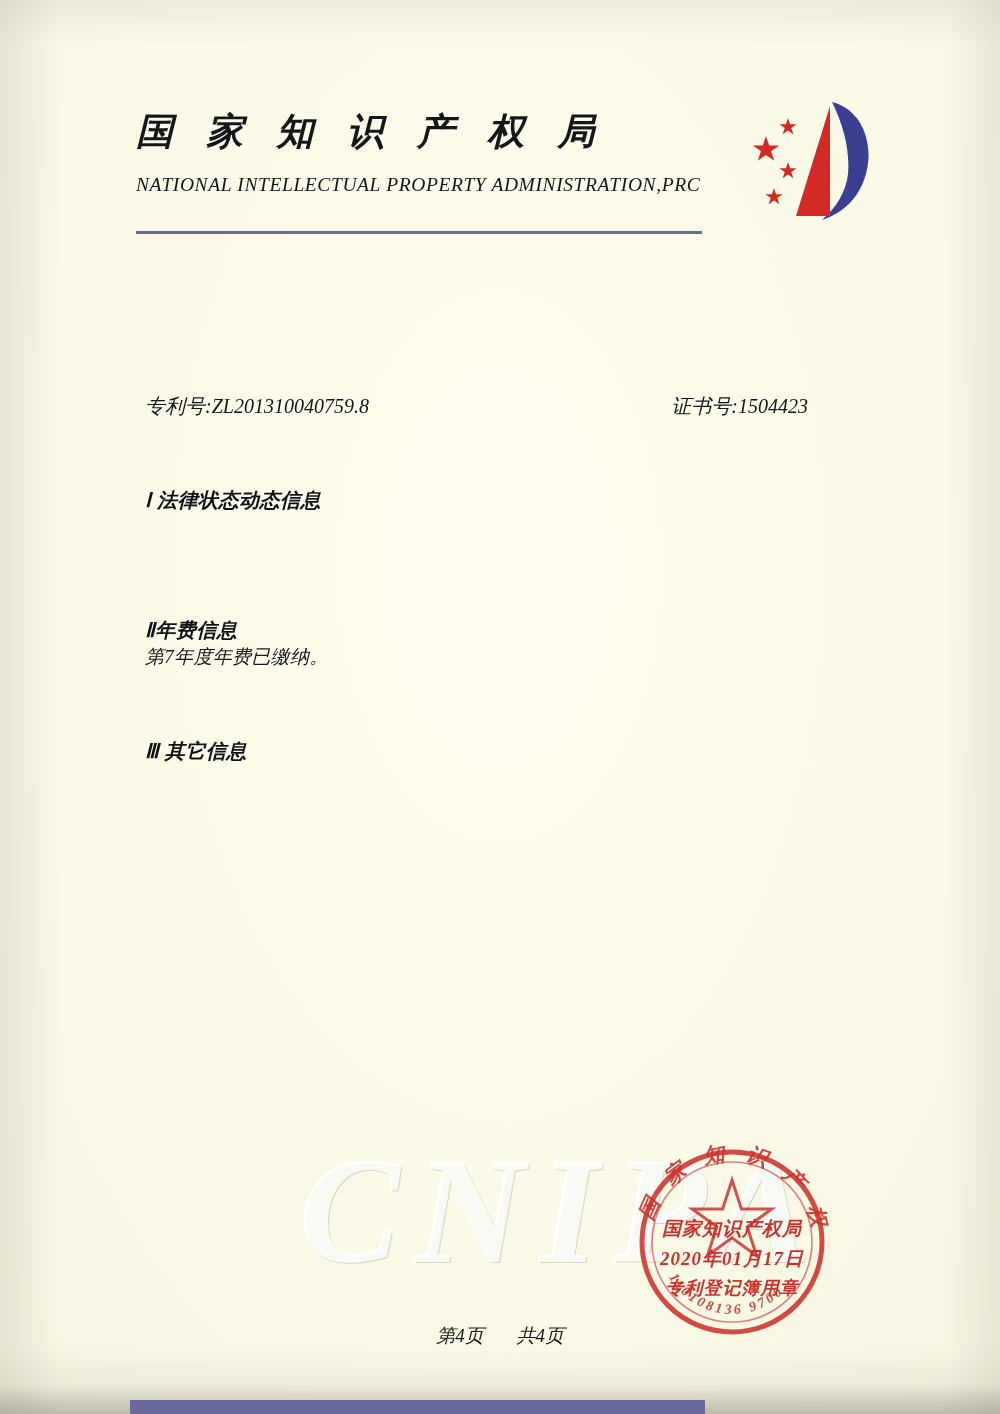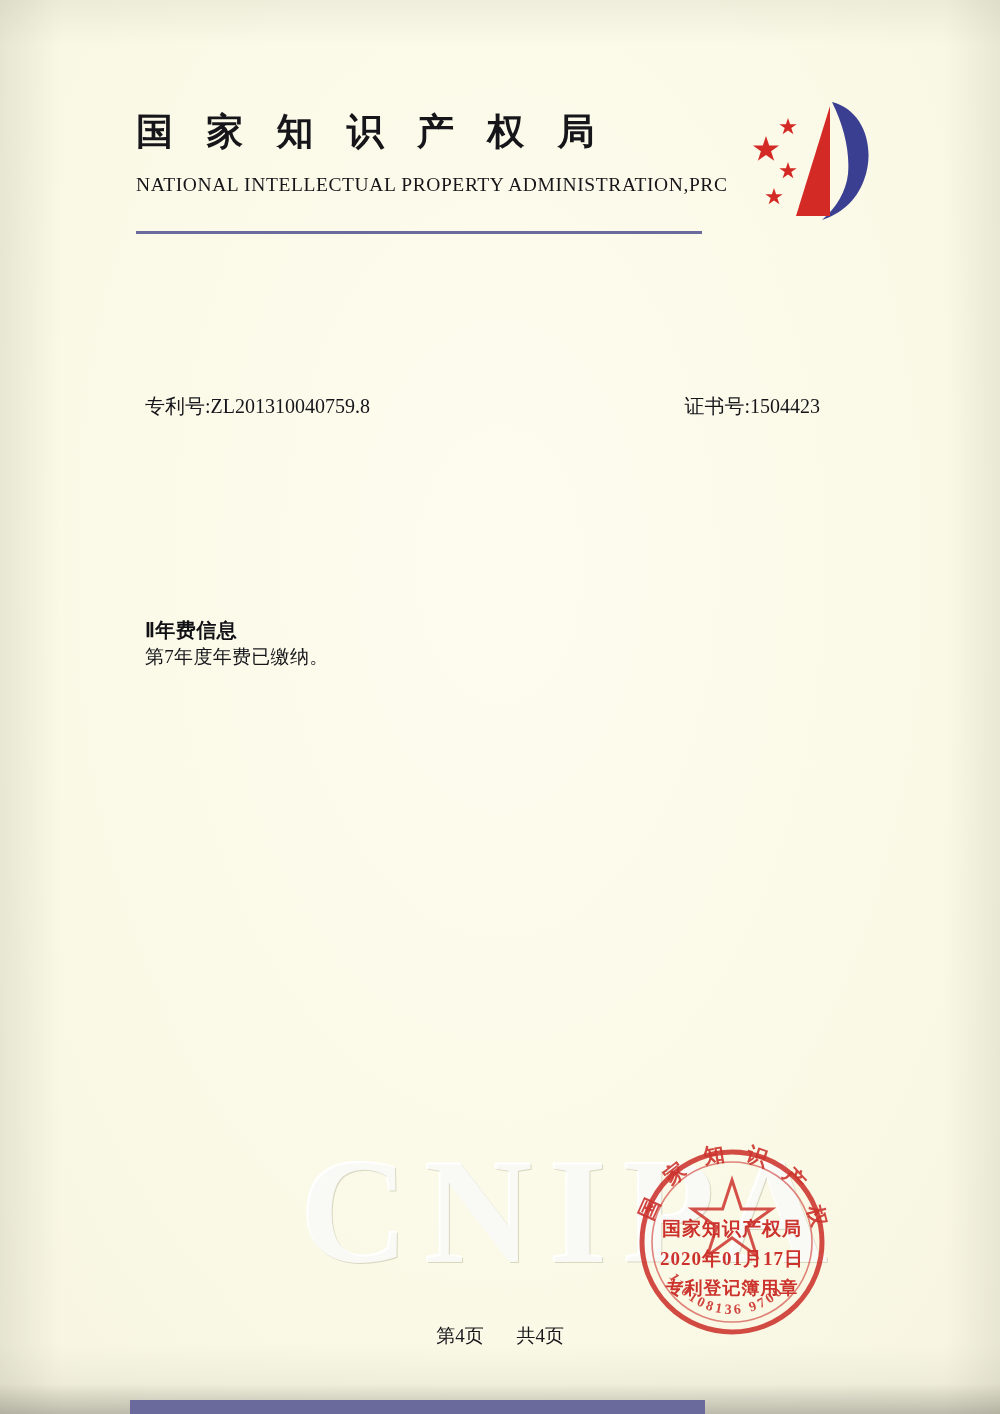--- a/index.html
+++ b/index.html
@@ -34,20 +34,21 @@
       linear-gradient(to bottom, rgba(160,160,140,0.14) 0px, rgba(255,255,255,0) 45px),
       linear-gradient(to top, rgba(160,160,140,0.20) 0px, rgba(255,255,255,0) 70px);
     pointer-events: none;
   }
 
   .content {
     position: absolute;
     left: 0; top: 0;
     width: 1000px;
     height: 1414px;
+    font-style: italic;
   }
 
   
   .header {
     position: absolute;
     left: 136px;
     top: 110px;
     width: 570px;
   }
   .org-cn {
@@ -109,21 +110,21 @@
     color: #15151a;
   }
   .num-left {
     position: absolute;
     left: 0;
     top: 0;
     white-space: nowrap;
   }
   .num-right {
     position: absolute;
-    right: 15px;
+    right: 27px;
     top: 0;
     white-space: nowrap;
   }
 
   
   .section {
     position: absolute;
     left: 145px;
     width: 700px;
   }
@@ -245,26 +246,34 @@
         </g>
       </svg>
     </div>
 
 
     <div class="num-row">
       <div class="num-left">专利号:ZL201310040759.8</div>
       <div class="num-right">证书号:1504423</div>
     </div>
 
+    <div class="section" id="sec-legal">
+      <div class="section-title">Ⅰ 法律状态动态信息</div>
+      <div class="section-body"></div>
+    </div>
 
     <div class="section" id="sec-fee">
       <div class="section-title">Ⅱ年费信息</div>
       <div class="section-body">第7年度年费已缴纳。</div>
     </div>
 
+    <div class="section" id="sec-other">
+      <div class="section-title">Ⅲ 其它信息</div>
+      <div class="section-body"></div>
+    </div>
 
     <div class="watermark">CNIPA</div>
 
     <div class="seal">
       <svg width="212" height="212" viewBox="0 0 212 212" xmlns="http://www.w3.org/2000/svg">
         <defs>
           <path id="arcTop" d="M 24 106 A 82 82 0 0 1 188 106"></path>
           <path id="arcBottom" d="M 34 106 A 72 72 0 0 0 178 106"></path>
         </defs>
         <circle cx="106" cy="106" r="90" fill="none" stroke="#c9241f" stroke-width="5" opacity="0.88"></circle>

